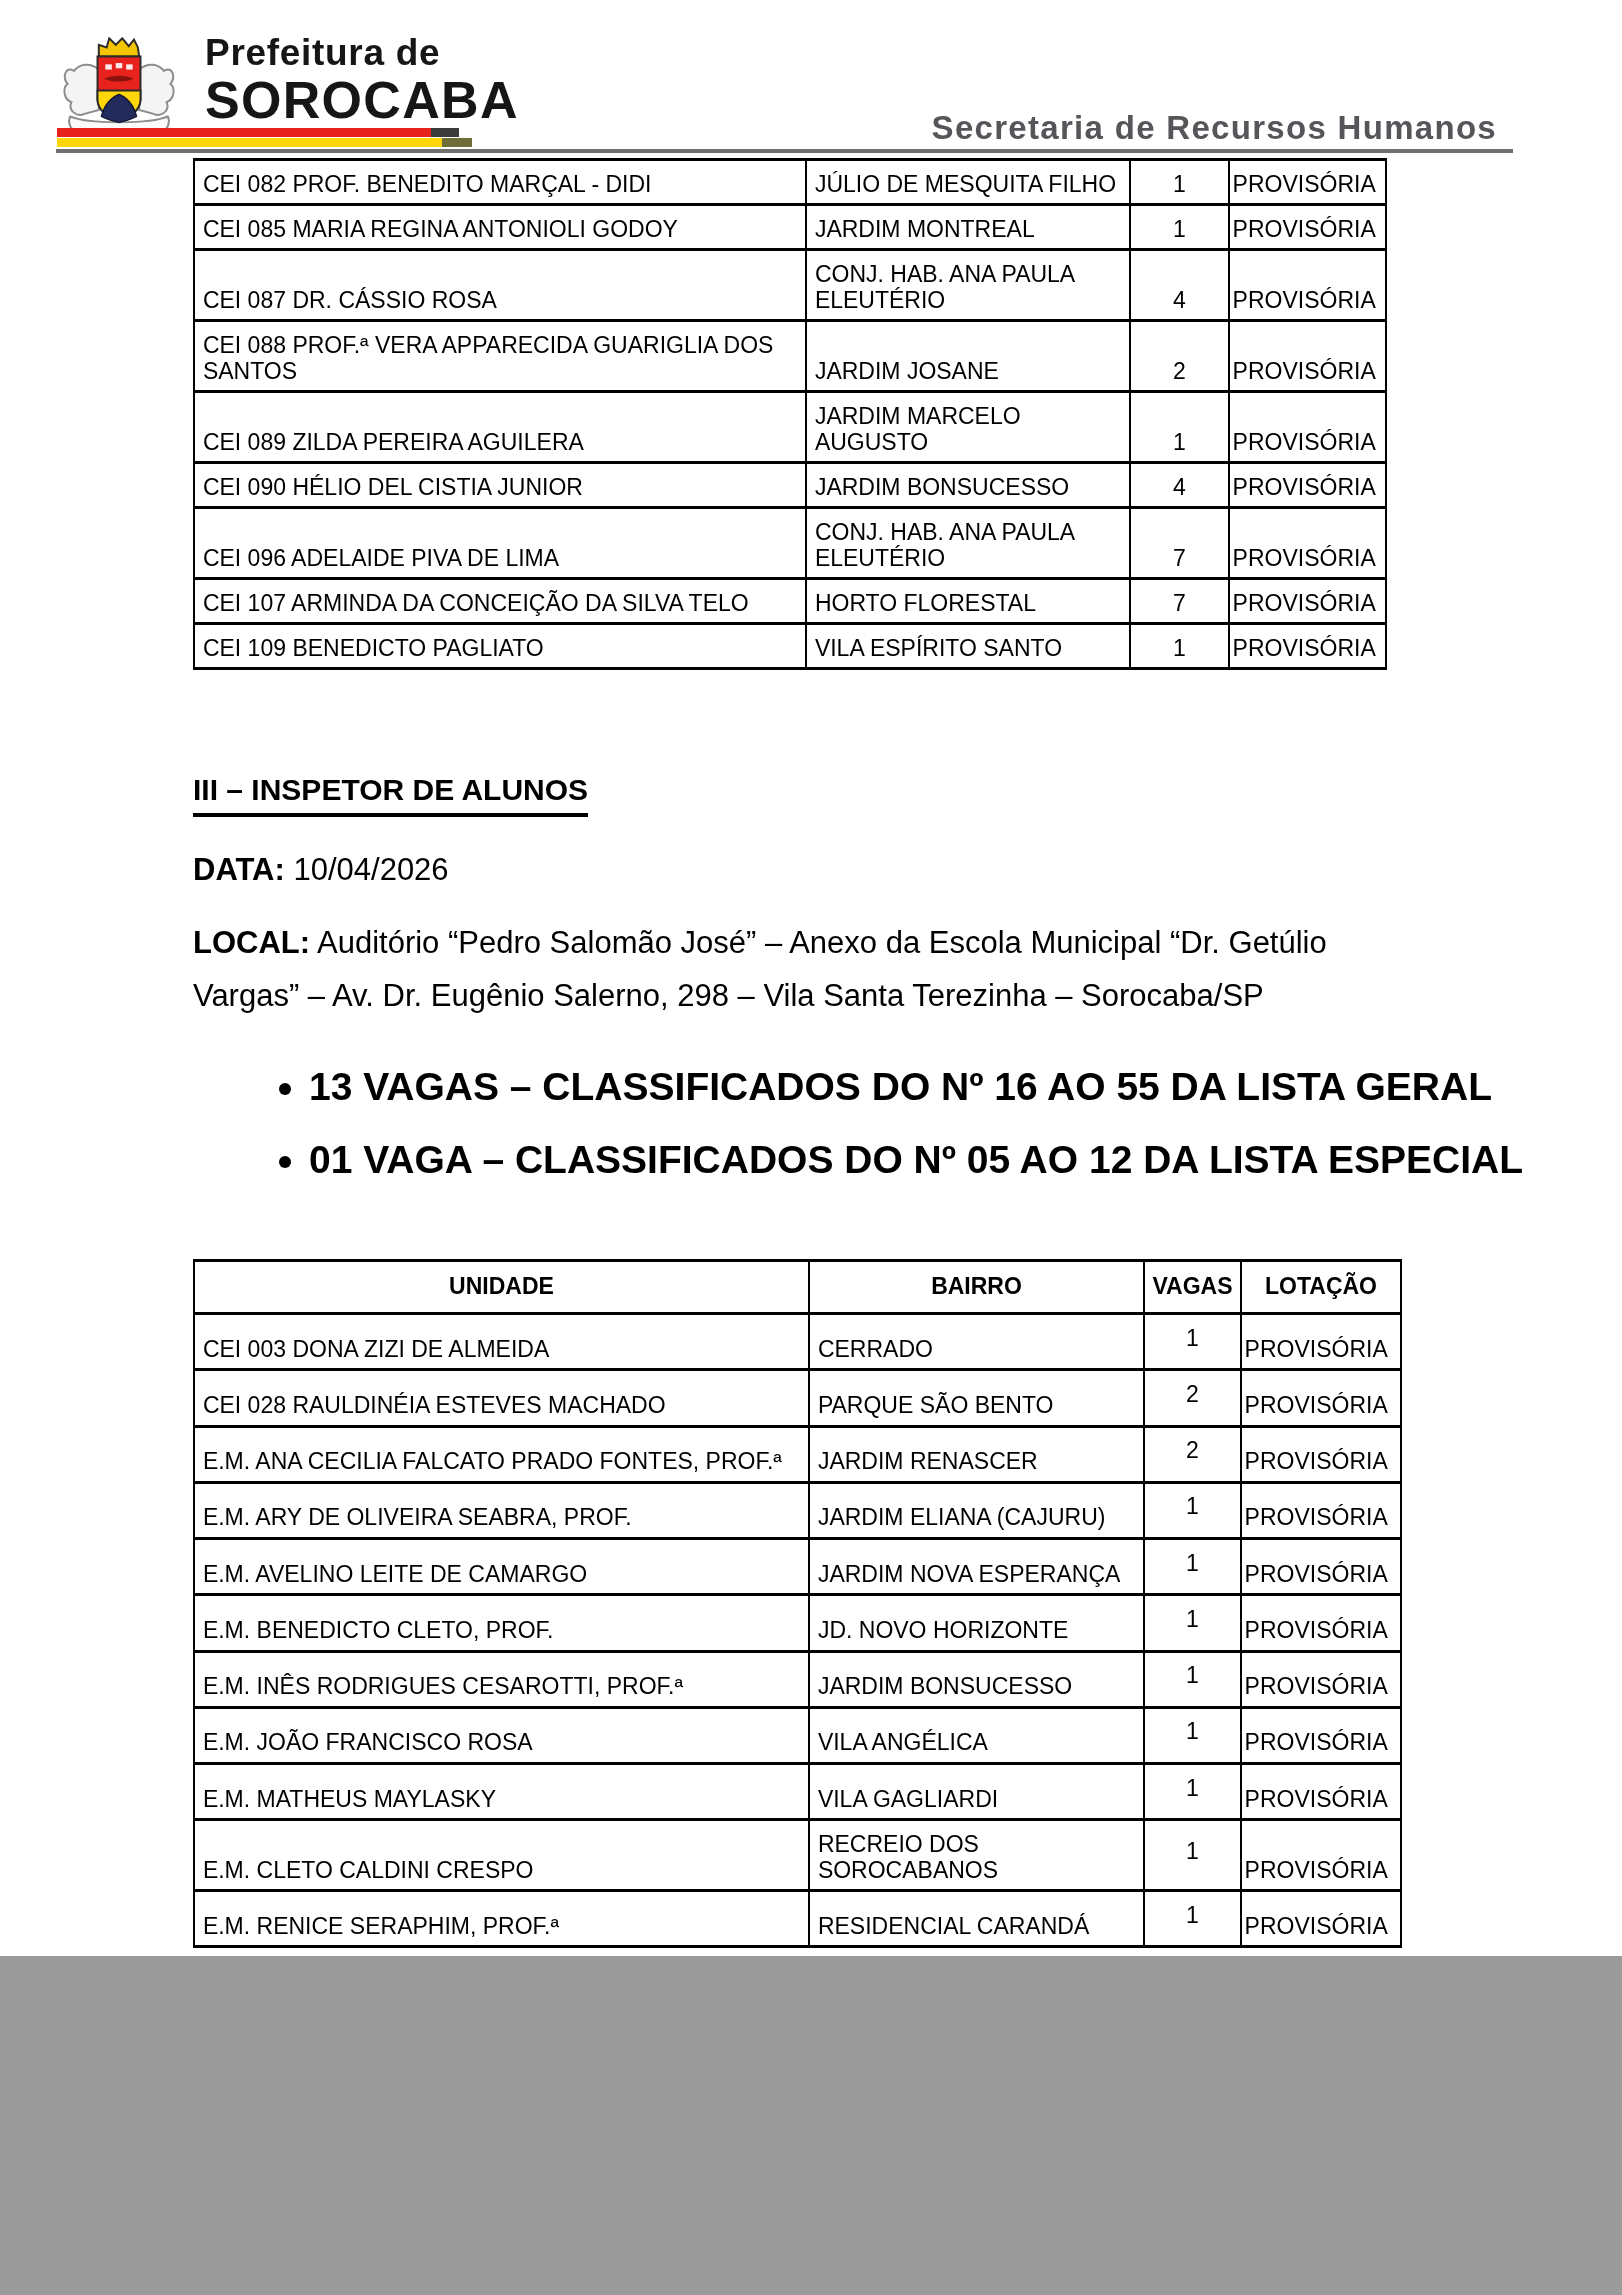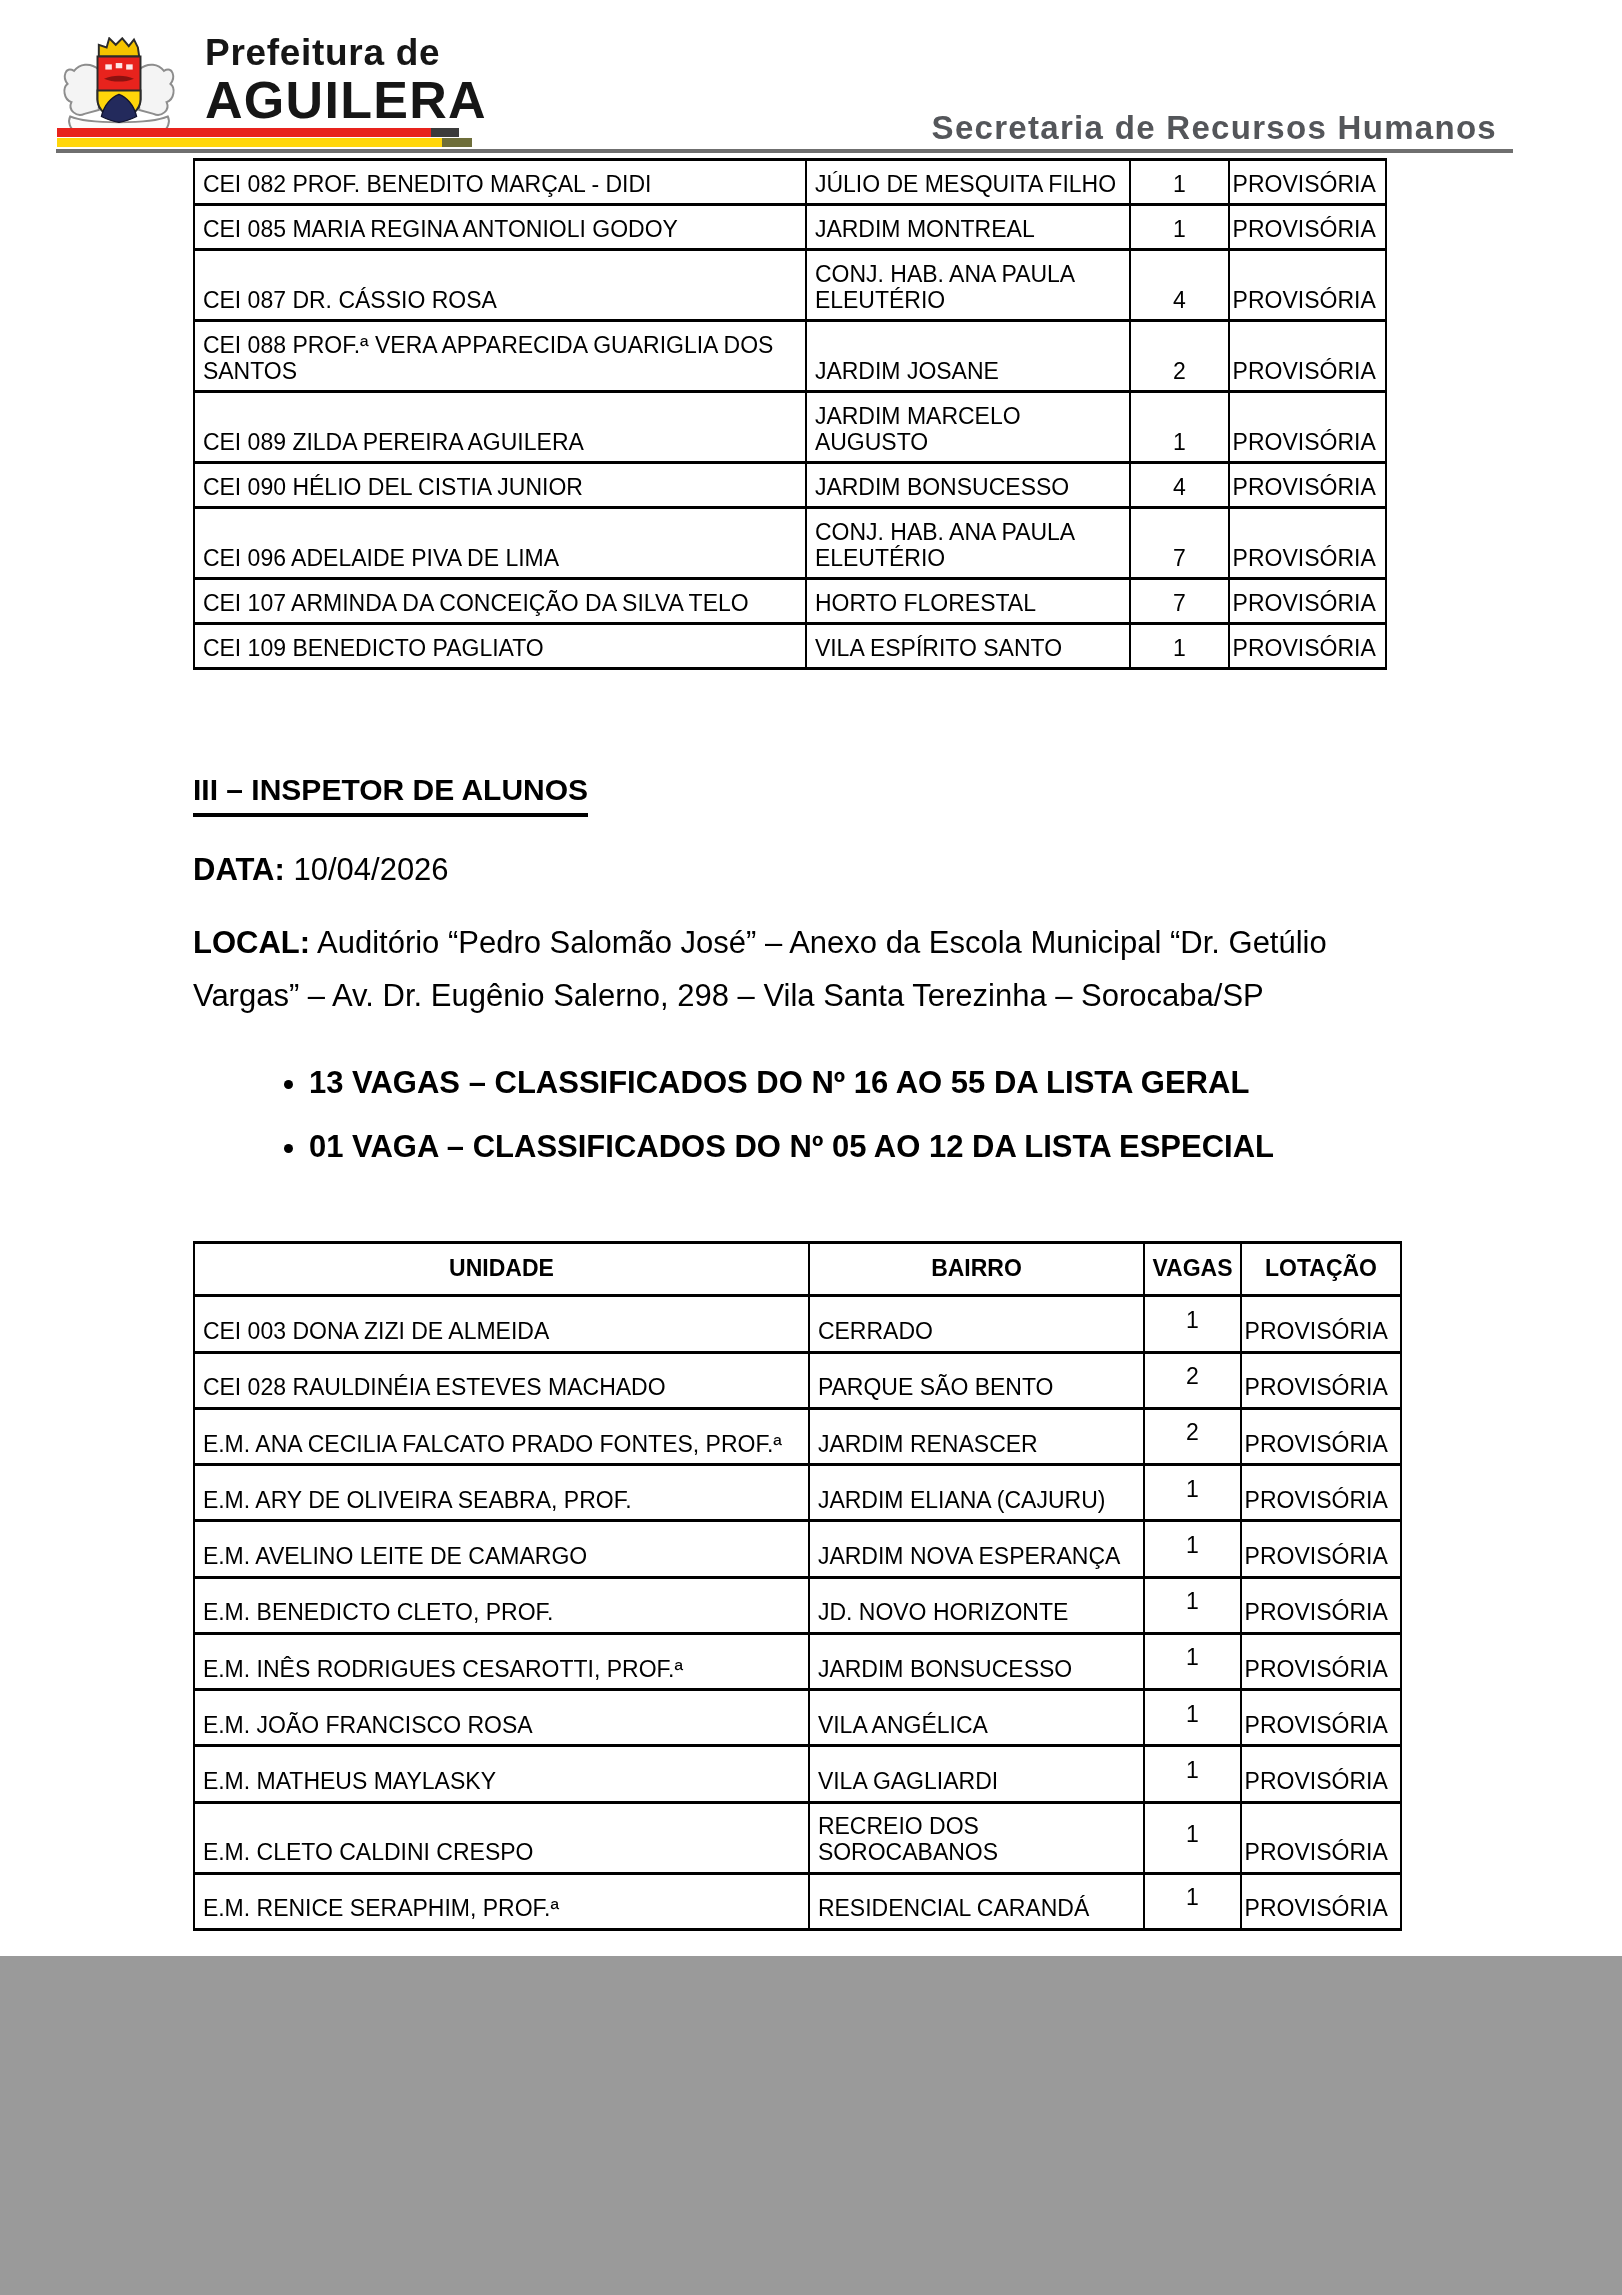--- a/index.html
+++ b/index.html
@@ -57,21 +57,21 @@
     display: inline-block;
     border-bottom: 4.6px solid #000;
     padding-bottom: 5.9px;
   }
   .meta { font-size: 31px; margin-top: 35px; }
   .meta .label { font-weight: 700; }
   .local { width: 1256px; line-height: 1.7; margin-top: 29px; }
   .preline { white-space: pre-line; }
 
   .bullets { margin-top: 43px; padding-left: 116px; list-style: disc; }
-  .bullets li { font-size: 31px; font-weight: 700; line-height: 1.1; }
+  .bullets li { font-size: 39px; font-weight: 700; line-height: 1.1; }
   .bullets li + li { margin-top: 30px; }
 </style>
 </head>
 <body>
 
 <div class="page">
 
   <div class="header">
 
     <svg class="crest" width="116" height="99" viewBox="0 0 178 152">
@@ -90,21 +90,21 @@
       <path d="M62,122 C66,104 78,92 89,88 C100,92 112,104 116,122 C104,128 96,130 89,131 C82,130 74,128 62,122 Z" fill="#232a5c" stroke="#11142e" stroke-width="2"></path>
 
       <rect x="68" y="42" width="10" height="8" fill="#ffffff" opacity="0.9"></rect>
       <rect x="84" y="40" width="10" height="8" fill="#ffffff" opacity="0.9"></rect>
       <rect x="100" y="42" width="10" height="8" fill="#ffffff" opacity="0.9"></rect>
       <path d="M66,64 C80,58 98,58 112,64 C98,70 80,70 66,64 Z" fill="#8c1210"></path>
     </svg>
 
     <div class="logo-text">
       <div class="logo-line1">Prefeitura de</div>
-      <div class="logo-line2">AGUILERA</div>
+      <div class="logo-line2">SOROCABA</div>
     </div>
 
     <div class="stripe stripe-red" style="background: linear-gradient(to right, rgb(232, 35, 29) 0px, rgb(232, 35, 29) 374px, rgb(59, 59, 59) 374px);"></div>
     <div class="stripe stripe-yellow" style="background: linear-gradient(to right, rgb(255, 214, 10) 0px, rgb(255, 214, 10) 385px, rgb(110, 110, 58) 385px);"></div>
 
     <div class="dept" style="color: rgb(84, 86, 90);">Secretaria de Recursos Humanos</div>
     <div class="rule" style="background: rgb(111, 111, 111);"></div>
   </div>
 
   <div class="content">

